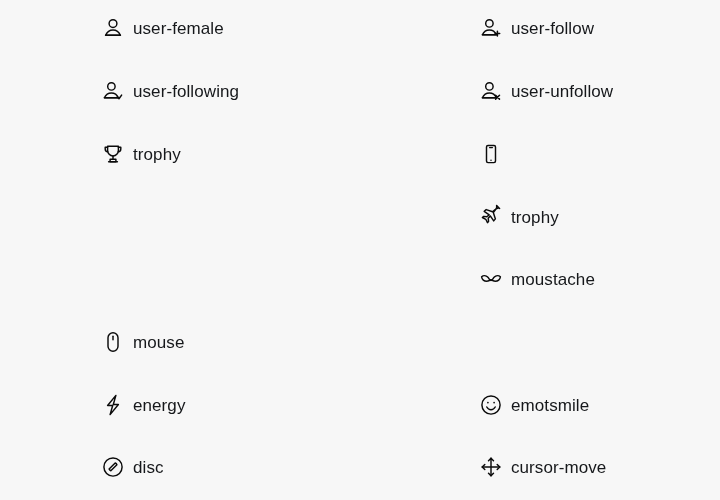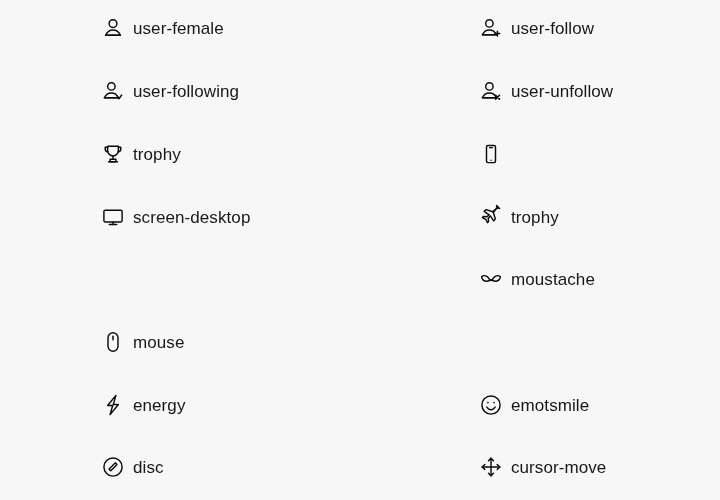--- a/index.html
+++ b/index.html
@@ -128,30 +128,20 @@
   <div class="icon-row col-right" style="top:139px">
     <span class="icon-glyph">
       <svg viewBox="0 0 22 22" aria-hidden="true">
         <rect x="6.5" y="2.4" width="9" height="17.2" rx="1.5"></rect>
         <path d="M9.6 4.6h2.8"></path>
         <circle cx="11" cy="17.3" r="0.75" fill="currentColor" stroke="none"></circle>
       </svg>
     </span>
   </div>
 
-  <div class="icon-row col-left" style="top:202px">
-    <span class="icon-glyph">
-      <svg viewBox="0 0 22 22" aria-hidden="true">
-        <rect x="1.9" y="4.3" width="18.2" height="11.6" rx="1.3"></rect>
-        <path d="M11 15.9v2.6"></path>
-        <path d="M7.3 18.5h7.4"></path>
-      </svg>
-    </span>
-    <span class="icon-label">screen-desktop</span>
-  </div>
 
   <div class="icon-row col-right" style="top:202px">
     <span class="icon-glyph">
       <svg viewBox="0 0 22 22" aria-hidden="true">
         <path d="M19.6 2.4c-1-.5-3.1.1-4.8 1.5l-2.2 1.8-6.4-2.1-2 1.7 5 3.5-2.4 2-3.1-.4-1.3 1.1 3.4 1.8 1.7 3.4 1.1-1.3-.4-3.1 2.1-2.4 3.4 5 1.7-2-2.1-6.4 1.8-2.2c1.4-1.7 2-3.8 1.5-4.9z"></path>
       </svg>
     </span>
     <span class="icon-label">trophy</span>
   </div>
 

